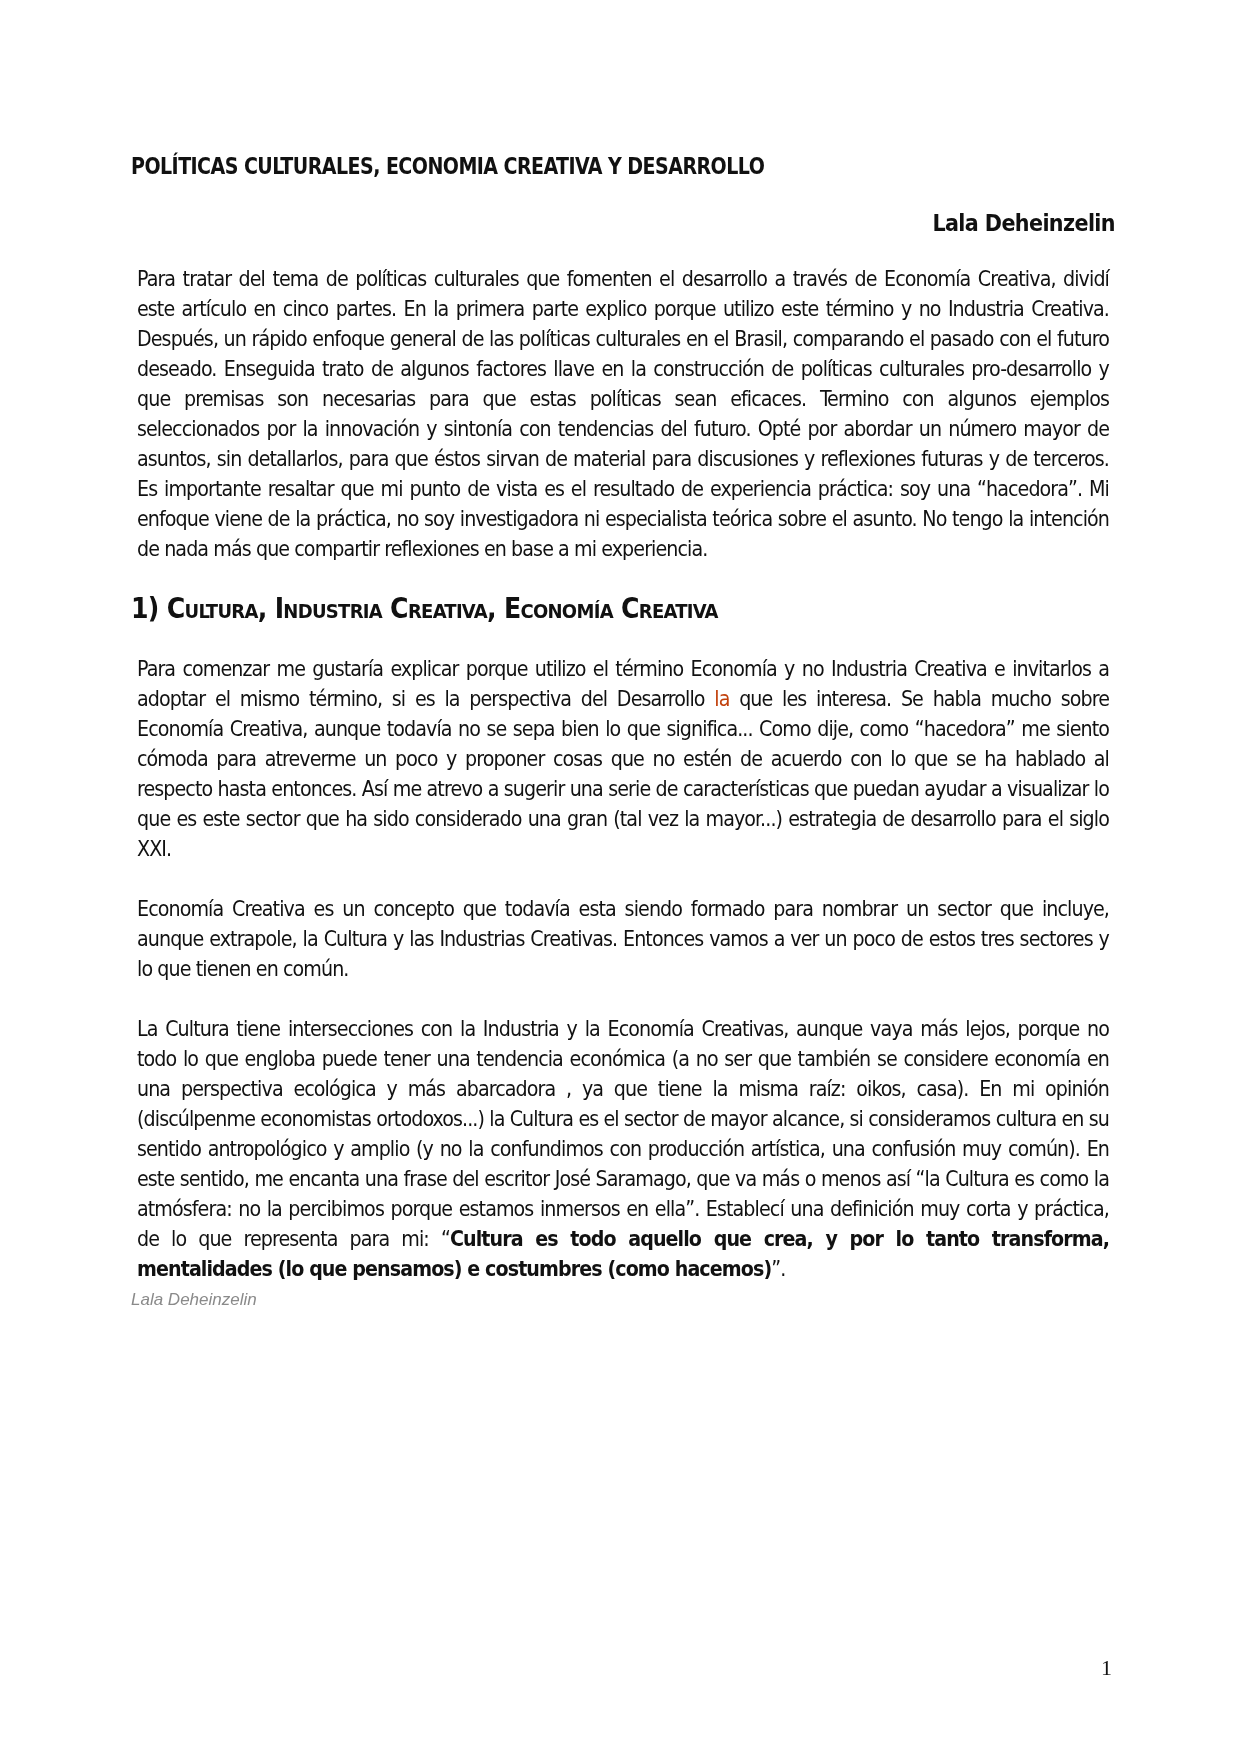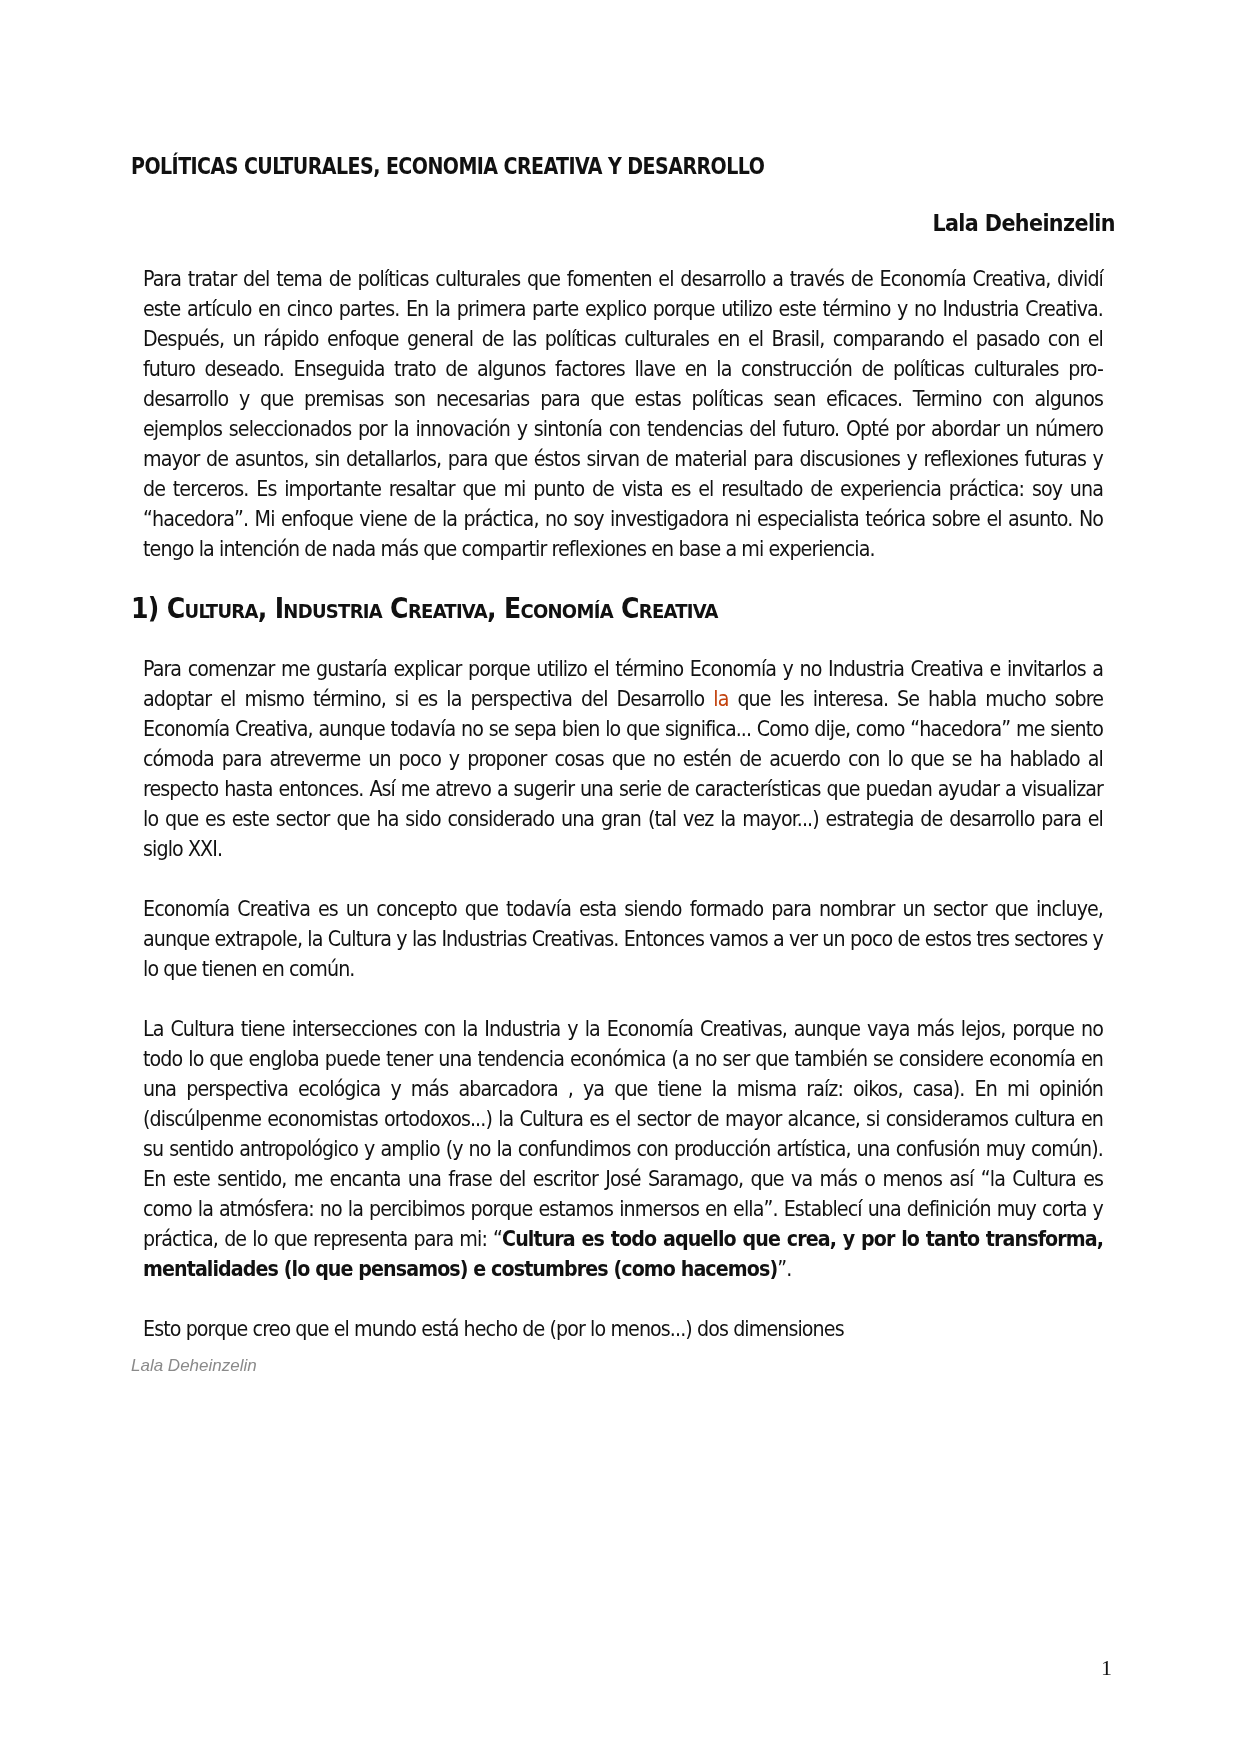--- a/index.html
+++ b/index.html
@@ -18,21 +18,21 @@
     white-space: nowrap;
   }
   .author {
     text-align: right; font-weight: bold; font-size: 23px;
     font-family: "DejaVu Sans", sans-serif; letter-spacing: -0.6px;
     margin-top: 22px; line-height: 30px;
   }
   p.body {
     font-family: "DejaVu Sans", sans-serif;
     font-size: 21.2px; line-height: 30px; letter-spacing: -0.9px; word-spacing: 0px;
-    text-align: justify; margin: 12px;
+    text-align: justify; margin: 6px;
   }
   .p1 { margin-top: 26px !important; }
   .section-head {
     font-family: "DejaVu Sans", sans-serif;
     font-weight: bold; font-size: 28px; letter-spacing: -0.7px;
     margin-top: 30px; line-height: 30px; font-variant: small-caps;
   }
   .gap { margin-top: 30px !important; }
   .link { color: #c2410c; }
   .footer-author {
@@ -55,17 +55,16 @@
     <p class="body p1">Para tratar del tema de políticas culturales que fomenten el desarrollo a través de Economía Creativa, dividí este artículo en cinco partes. En la primera parte explico porque utilizo este término y no Industria Creativa. Después, un rápido enfoque general de las políticas culturales en el Brasil, comparando el pasado con el futuro deseado. Enseguida trato de algunos factores llave en la construcción de políticas culturales pro-desarrollo y que premisas son necesarias para que estas políticas sean eficaces. Termino con algunos ejemplos seleccionados por la innovación y sintonía con tendencias del futuro. Opté por abordar un número mayor de asuntos, sin detallarlos, para que éstos sirvan de material para discusiones y reflexiones futuras y de terceros. Es importante resaltar que mi punto de vista es el resultado de experiencia práctica: soy una “hacedora”. Mi enfoque viene de la práctica, no soy investigadora ni especialista teórica sobre el asunto. No tengo la intención de nada más que compartir reflexiones en base a mi experiencia.</p>
 
     <div class="section-head">1) Cultura, Industria Creativa, Economía Creativa</div>
 
     <p class="body gap"><span>Para comenzar me gustaría explicar porque utilizo el término Economía y no Industria Creativa e invitarlos a adoptar el mismo término, si es la perspectiva del Desarrollo </span><span class="link">la</span><span> que les interesa. Se habla mucho sobre Economía Creativa, aunque todavía no se sepa bien lo que significa... Como dije, como “hacedora” me siento cómoda para atreverme un poco y proponer cosas que no estén de acuerdo con lo que se ha hablado al respecto hasta entonces. Así me atrevo a sugerir una serie de características que puedan ayudar a visualizar lo que es este sector que ha sido considerado una gran (tal vez la mayor...) estrategia de desarrollo para el siglo XXI.</span></p>
 
     <p class="body gap">Economía Creativa es un concepto que todavía esta siendo formado para nombrar un sector que incluye, aunque extrapole, la Cultura y las Industrias Creativas. Entonces vamos a ver un poco de estos tres sectores y lo que tienen en común.</p>
 
     <p class="body gap"><span>La Cultura tiene intersecciones con la Industria y la Economía Creativas, aunque vaya más lejos, porque no todo lo que engloba puede tener una tendencia económica (a no ser que también se considere economía en una perspectiva ecológica y más abarcadora , ya que tiene la misma raíz: oikos, casa). En mi opinión (discúlpenme economistas ortodoxos...) la Cultura es el sector de mayor alcance, si consideramos cultura en su sentido antropológico y amplio (y no la confundimos con producción artística, una confusión muy común). En este sentido, me encanta una frase del escritor José Saramago, que va más o menos así “la Cultura es como la atmósfera: no la percibimos porque estamos inmersos en ella”. Establecí una definición muy corta y práctica, de lo que representa para mi: “</span><b>Cultura es todo aquello que crea, y por lo tanto transforma, mentalidades (lo que pensamos) e costumbres (como hacemos)</b><span>”.</span></p>
 
-    <p class="body gap" style="text-align:left;">Esto porque creo que el mundo está hecho de (por lo menos...) dos dimensiones</p>
     <div class="footer-author">Lala Deheinzelin</div>
   </div>
   <div class="page-number">1</div>
 </div>
 
 </body></html>

